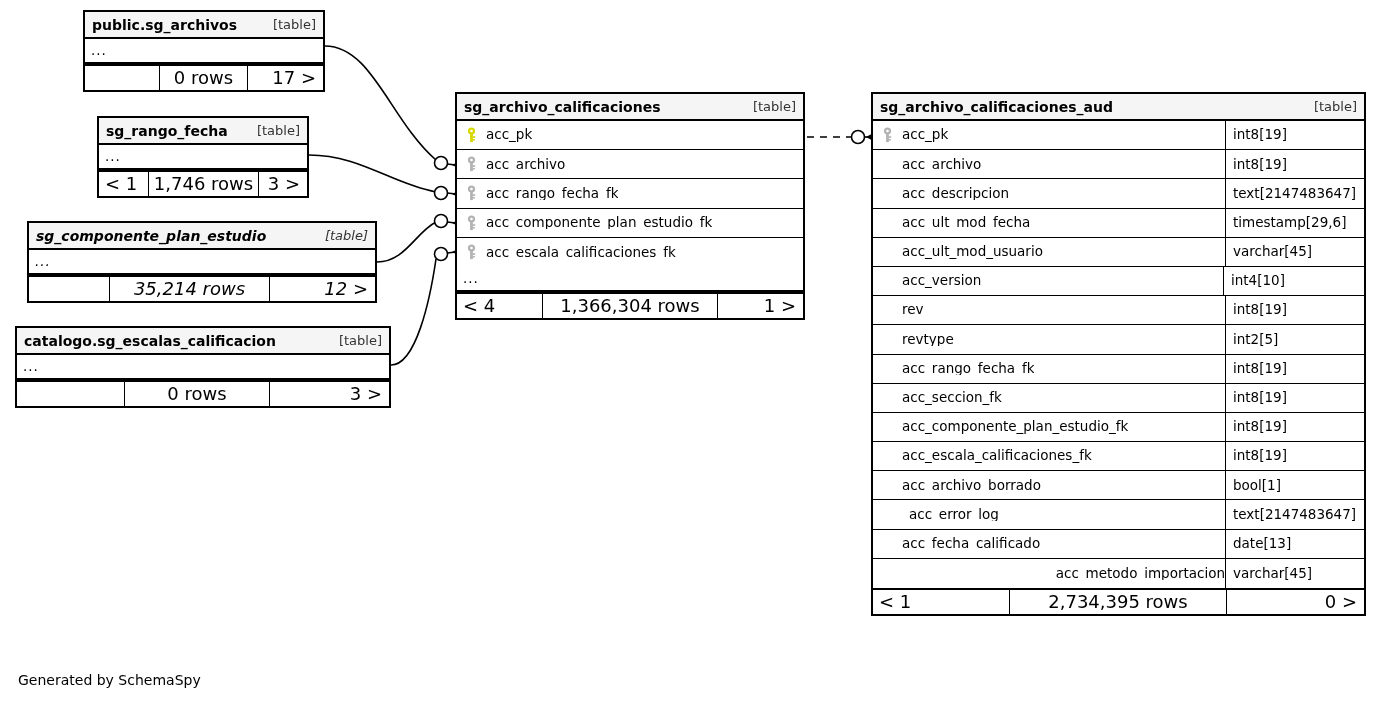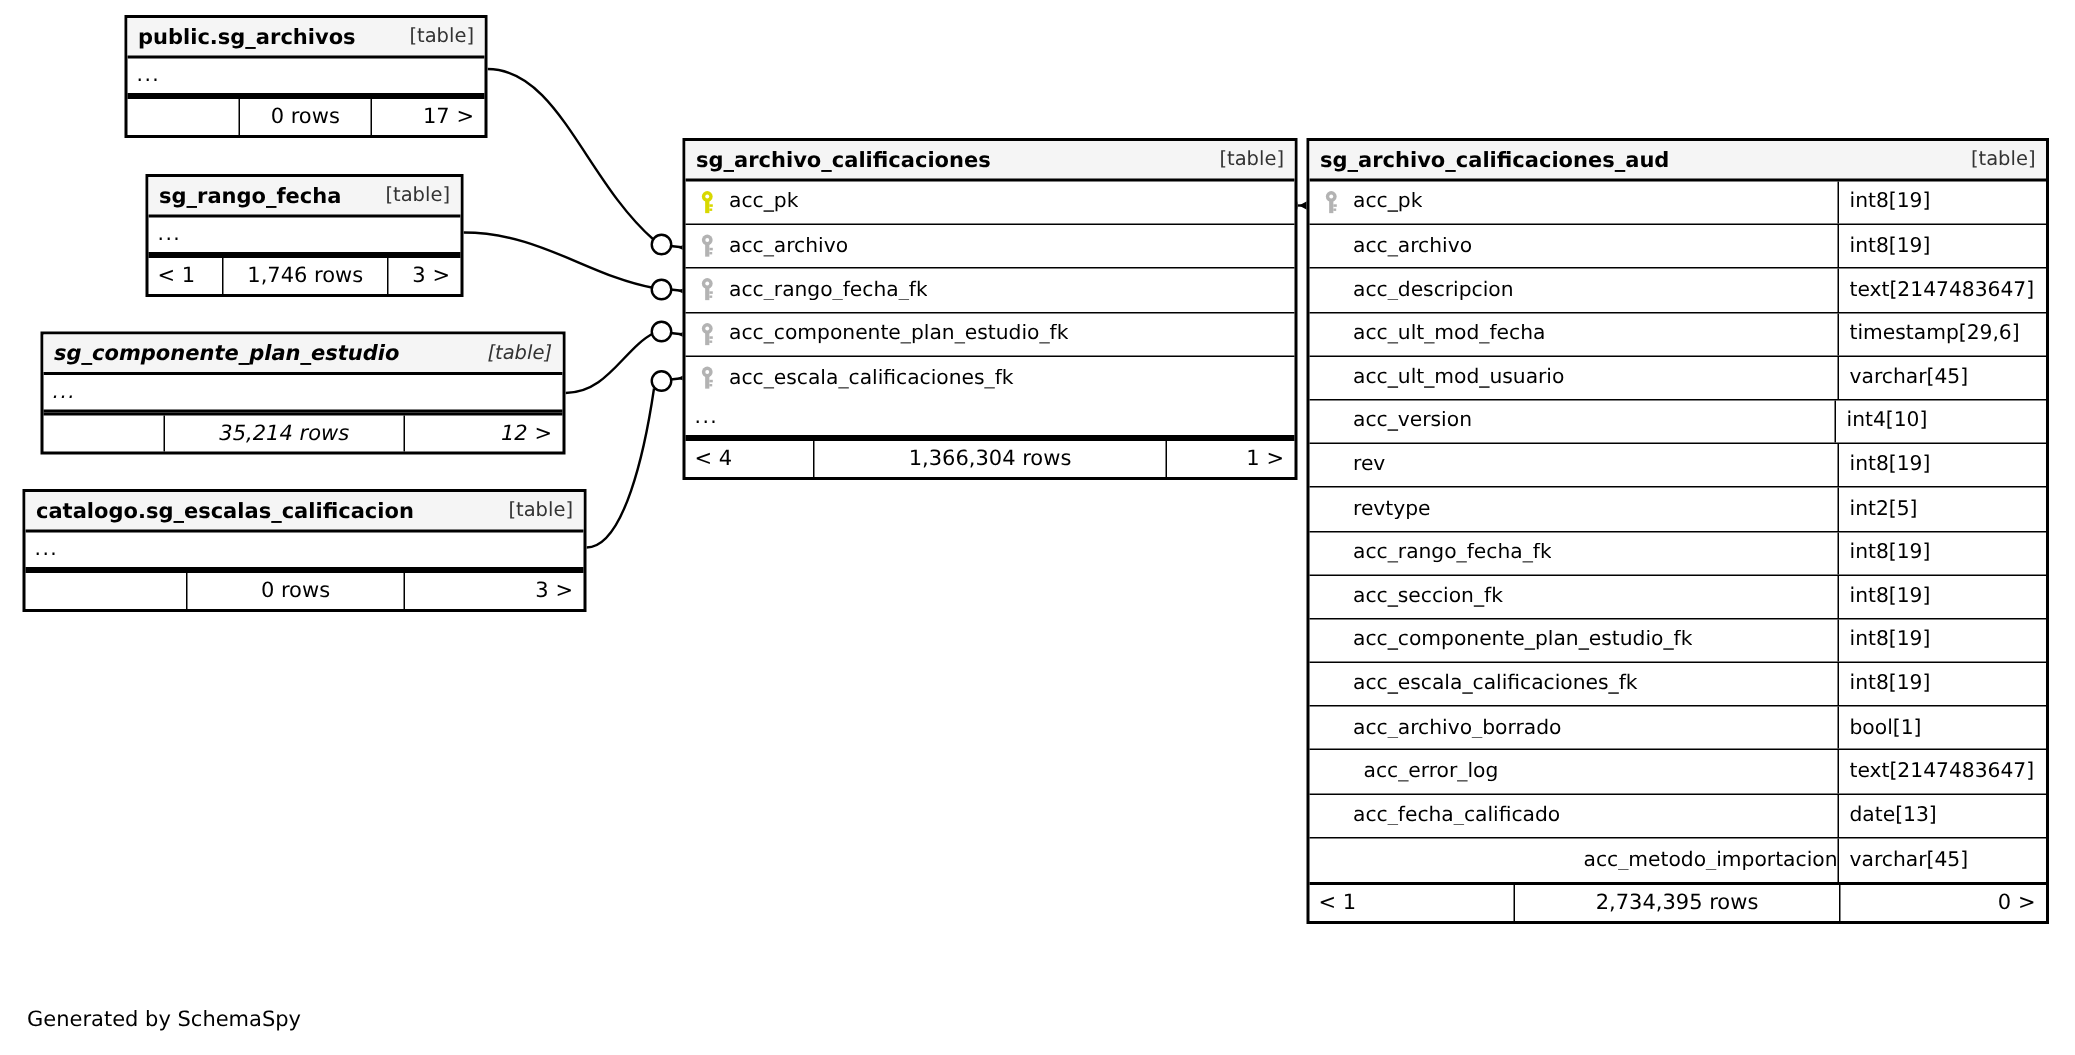--- a/index.html
+++ b/index.html
@@ -122,21 +122,21 @@
     display: flex;
     align-items: stretch;
     border-top: 2px solid #000000;
     box-sizing: border-box;
     height: 26px;
   }
   .foot-cell {
     display: flex;
     align-items: center;
     box-sizing: border-box;
-    font-size: 14px;
+    font-size: 18px;
     white-space: nowrap;
   }
   .foot-left {
     justify-content: flex-start;
     padding-left: 6px;
     border-right: 1px solid #000000;
   }
   .foot-mid {
     justify-content: center;
     flex: 1 1 auto;
@@ -249,21 +249,21 @@
       <span class="tbl-tag">[table]</span>
     </div>
     <div class="ellipsis-row">...</div>
     <div class="tbl-foot">
       <div class="foot-cell foot-left" style="width:108px;"></div>
       <div class="foot-cell foot-mid">0 rows</div>
       <div class="foot-cell foot-right" style="width:119px;">3 &gt;</div>
     </div>
   </div>
 
-  <div class="tbl" style="left:455px; top:92px; width:410px;">
+  <div class="tbl" style="left:455px; top:92px; width:350px;">
     <div class="tbl-head">
       <span class="tbl-name">sg_archivo_calificaciones</span>
       <span class="tbl-tag">[table]</span>
     </div>
     <div id="center-cols">
         <div class="col-row">
           <div class="col-main">
             <span class="keyicon">
               <svg width="13" height="16" viewBox="0 0 13 16">
                 <circle cx="6.5" cy="4" r="3.6" fill="#d8d800"></circle>

